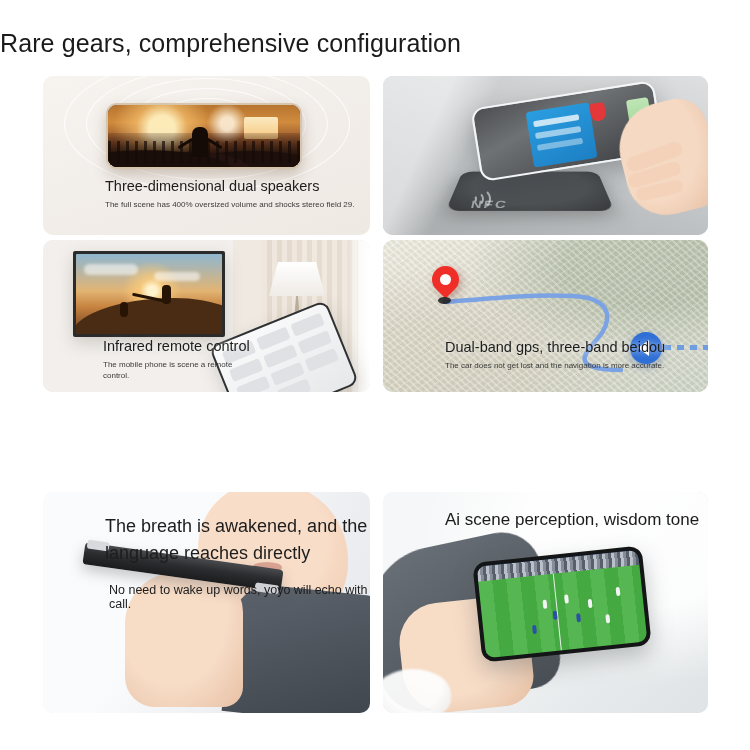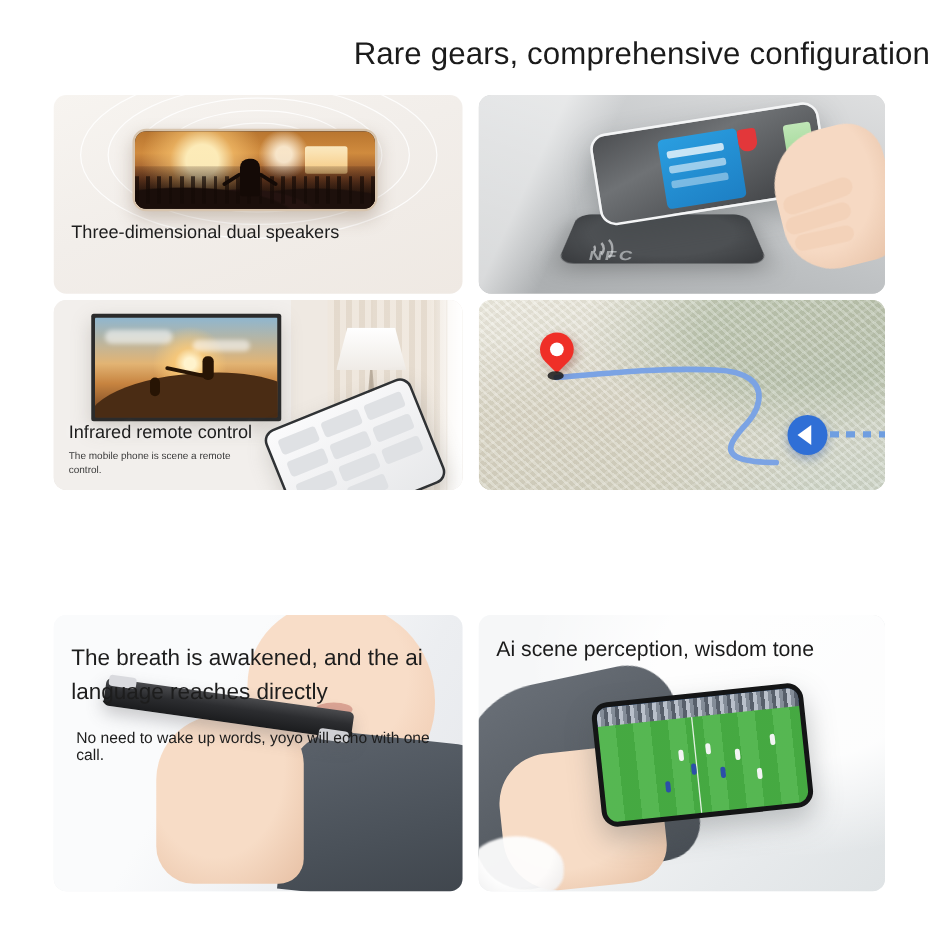--- a/index.html
+++ b/index.html
@@ -8,37 +8,37 @@
     background: #ffffff;
     font-family: "Liberation Sans", sans-serif;
     overflow: hidden;
   }
   .page { position: relative; width: 750px; height: 750px; background:#fff; }
 
   
   .section-title {
     position: absolute;
     left: 0; width: 744px;
-    text-align: right;
+    text-align: left;
     font-size: 25px;
     font-weight: 400;
     color: #1b1b1b;
     letter-spacing: .1px;
   }
   #title-1 { top: 29px; }
   #title-2 { top: 450px; }
 
   
   .card {
     position: absolute;
     border-radius: 10px;
     overflow: hidden;
     background: #f3f1ef;
   }
-  .card-text { position: absolute; z-index: 9; }
+  .card-text { position: absolute; z-index: 9; margin-left: 48px; }
   .card-title {
     font-size: 14.5px;
     font-weight: 400;
     color: #1d1d1d;
     line-height: 1.25;
     white-space: nowrap;
   }
   .card-desc {
     font-size: 8px;
     font-weight: 400;
@@ -419,20 +419,21 @@
       <div class="concert-sky"></div>
       <div class="stage-screen"></div>
       <div class="crowd"></div>
       <div class="crowd-hands"></div>
       <div class="hero-arm-l"></div>
       <div class="hero-arm-r"></div>
       <div class="hero-silhouette"></div>
     </div>
     <div class="card-text">
       <div class="card-title">Three-dimensional dual speakers</div>
+      <div class="card-desc">The full scene has 400% oversized volume and shocks stereo field 29.</div>
     </div>
   </div>
 
   <div class="card" id="card-nfc">
     <div class="nfc-desk"></div>
     <div class="nfc-pad"></div>
     <div class="nfc-waves">
       <span style="width:8px;height:8px;"></span>
       <span style="width:15px;height:15px;"></span>
       <span style="width:22px;height:22px;"></span>
@@ -491,20 +492,24 @@
     <div class="map-bg"></div>
     <div class="map-texture"></div>
     <svg class="map-route" viewBox="0 0 325 152">
       <path d="M62,62 C110,58 150,54 190,56 C214,57 226,66 224,80
                C222,96 206,104 202,116 C199,126 212,130 238,130" fill="none" stroke="#7ba3e4" stroke-width="4.5" stroke-linecap="round"></path>
     </svg>
     <div class="map-pin"></div>
     <div class="pin-dot"></div>
     <div class="nav-arrow"></div>
     <div class="nav-dashes"></div>
+    <div class="card-text">
+      <div class="card-title">Dual-band gps, three-band beidou</div>
+      <div class="card-desc">The car does not get lost and the navigation is more accurate.</div>
+    </div>
   </div>
 
 
   <div class="card" id="card-voice">
     <div class="voice-bg"></div>
     <div class="face"></div>
     <div class="lips"></div>
     <div class="shirt"></div>
     <div class="hand-voice"></div>
     <div class="phone-edge"></div>

